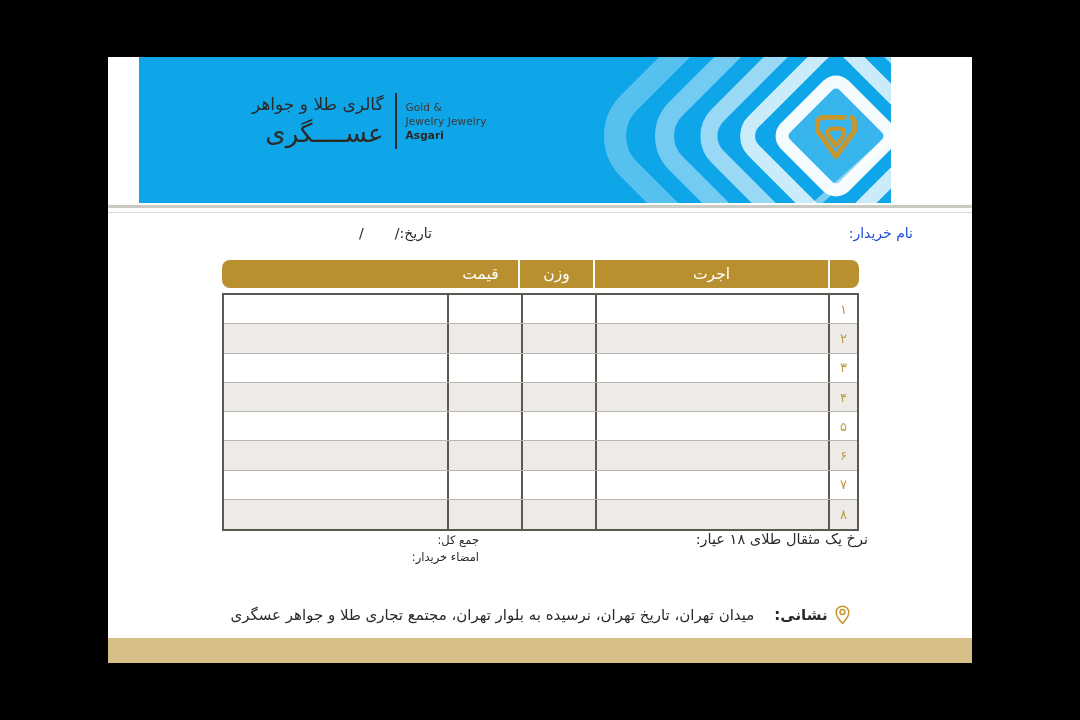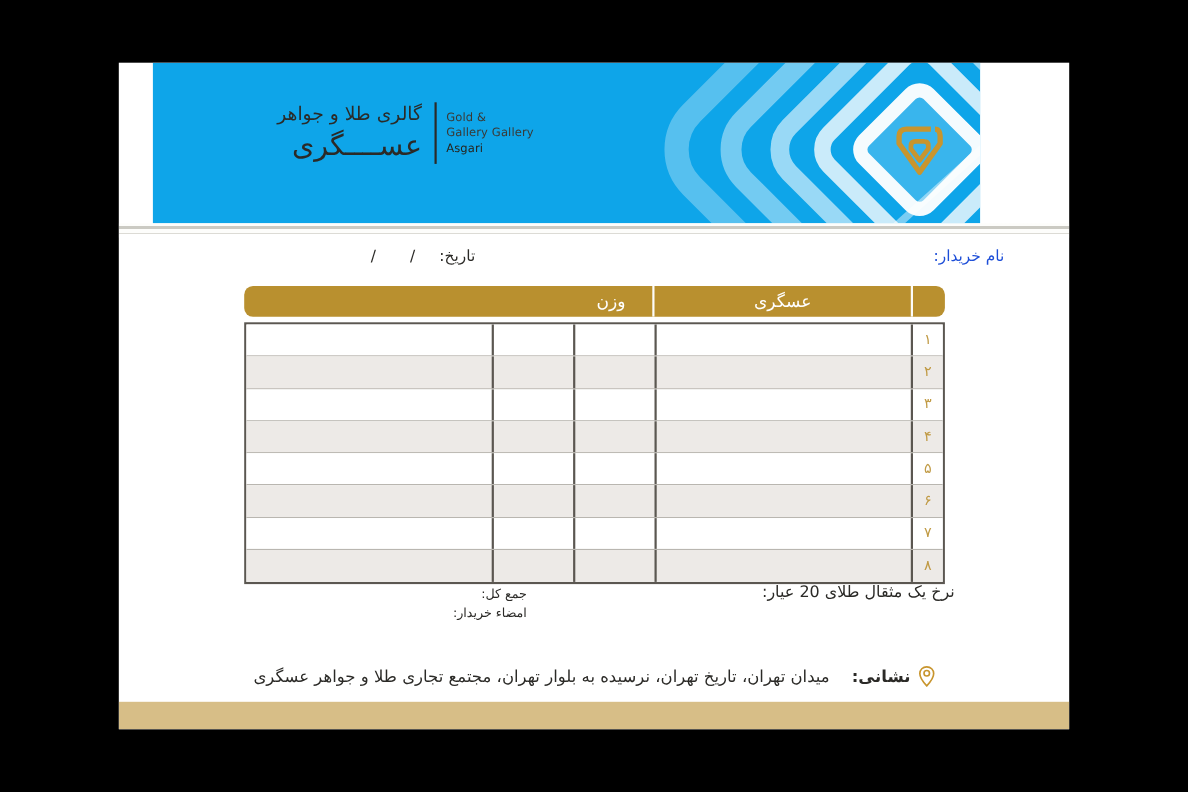--- a/index.html
+++ b/index.html
@@ -20,30 +20,30 @@
   .streak1 { width:340px; height:7px; transform:rotate(-42deg); left:560px; top:96px; }
   .streak2 { width:300px; height:5px; transform:rotate(-42deg); left:720px; top:120px; background:rgba(255,255,255,0.35); }
   .gem-svg { position:absolute; left:697px; top:80px; transform:translate(-50%,-50%); }
 
   .brand { position:absolute; left:113px; top:36px; display:flex; align-items:center; }
   .brand-fa { text-align:right; direction:rtl; color:#2b2a27; margin-right:11px; }
   .brand-fa .l1 { font-size:17px; line-height:22px; }
   .brand-fa .l2 { font-size:26px; line-height:32px; font-weight:normal; margin-top:2px; }
   .brand-divider { width:2px; height:56px; background:#2b2a27; }
   .brand-en { margin-left:9px; font-size:10.5px; line-height:14px; color:#3a3935; letter-spacing:0.1px; }
-  .brand-en .bold { font-weight:normal; color:#26251f; }
+  .brand-en .bold { font-weight:bold; color:#26251f; }
 
   
   .divider { position:absolute; left:0; top:146px; width:100%; height:13px;
     background:linear-gradient(to bottom, #fdfdfb 0 2px, #cbcac3 2px 5px, #fdfdfb 5px 9px, #dcdbd5 9px 10px, #ffffff 10px); }
 
   
   .buyer-label { position:absolute; top:168px; right:59px; font-size:14px; color:#1d4ed8; direction:rtl; }
   .date-group { position:absolute; top:168px; right:540px; display:flex; direction:rtl; align-items:center; font-size:14px; color:#2b2a27; }
-  .date-group .lbl { margin-left:22px; }
+  .date-group .lbl { }
   .date-group .slash { margin-left:31px; }
 
   
   .table { position:absolute; left:114px; top:203px; width:637px; direction:rtl; }
   .thead { display:grid; grid-template-columns:31px 235px 75px 75px 1fr; height:28px; background:#b9902f; border-radius:8px; overflow:hidden; }
   .hcell { display:flex; align-items:center; justify-content:center; color:#fff; font-size:15.5px; }
   .hcell:not(:last-child) { border-left:2.5px solid #fdfdfb; }
   .tbody { margin-top:5px; border:2px solid #5b5751; background:#fff; }
   .trow { display:grid; grid-template-columns:29px 233px 74px 74px 1fr; height:29.3px; background:#fff; border-bottom:1px solid #b9b6b0; }
   .trow:last-child { border-bottom:none; }
@@ -85,40 +85,41 @@
         </svg>
       </div>
       <div class="brand">
         <div class="brand-fa">
           <div class="l1">گالری طلا و جواهر</div>
           <div class="l2">عســــگری</div>
         </div>
         <div class="brand-divider"></div>
         <div class="brand-en">
           <div>Gold &amp;</div>
-          <div>Gallery Gallery</div>
+          <div>Jewelry Jewelry</div>
           <div class="bold">Asgari</div>
         </div>
       </div>
     </div>
 
     <div class="divider"></div>
 
     <div class="buyer-label">نام خریدار:</div>
     <div class="date-group">
       <span class="lbl">تاریخ:</span>
       <span class="slash">/</span>
       <span class="slash">/</span>
     </div>
 
     <div class="table">
       <div class="thead">
         <div class="hcell"></div>
-        <div class="hcell">عسگری</div>
+        <div class="hcell">اجرت</div>
         <div class="hcell">وزن</div>
+        <div class="hcell">قیمت</div>
       </div>
       <div class="tbody">
           <div class="trow">
             <div class="cell c-num">۱</div>
             <div class="cell c-item"></div>
             <div class="cell c-karat"></div>
             <div class="cell c-weight"></div>
             <div class="cell c-price"></div>
           </div>
           <div class="trow alt">
@@ -167,21 +168,21 @@
             <div class="cell c-num">۸</div>
             <div class="cell c-item"></div>
             <div class="cell c-karat"></div>
             <div class="cell c-weight"></div>
             <div class="cell c-price"></div>
           </div>
         </div>
     </div>
 
     <div class="notes">
-      <div>نرخ یک مثقال طلای 20 عیار:</div>
+      <div>نرخ یک مثقال طلای ۱۸ عیار:</div>
     </div>
     <div class="totals">
       <div>جمع کل:</div>
       <div>امضاء خریدار:</div>
     </div>
 
     <div class="address">
       <span class="pin">
         <svg width="15" height="20" viewBox="0 0 15 20">
           <path d="M7.5 1.2 C3.9 1.2 1.2 3.9 1.2 7.3 c0 4.6 6.3 11.2 6.3 11.2 s6.3-6.6 6.3-11.2 C13.8 3.9 11.1 1.2 7.5 1.2 z" fill="none" stroke="#c8952e" stroke-width="1.5"></path>

